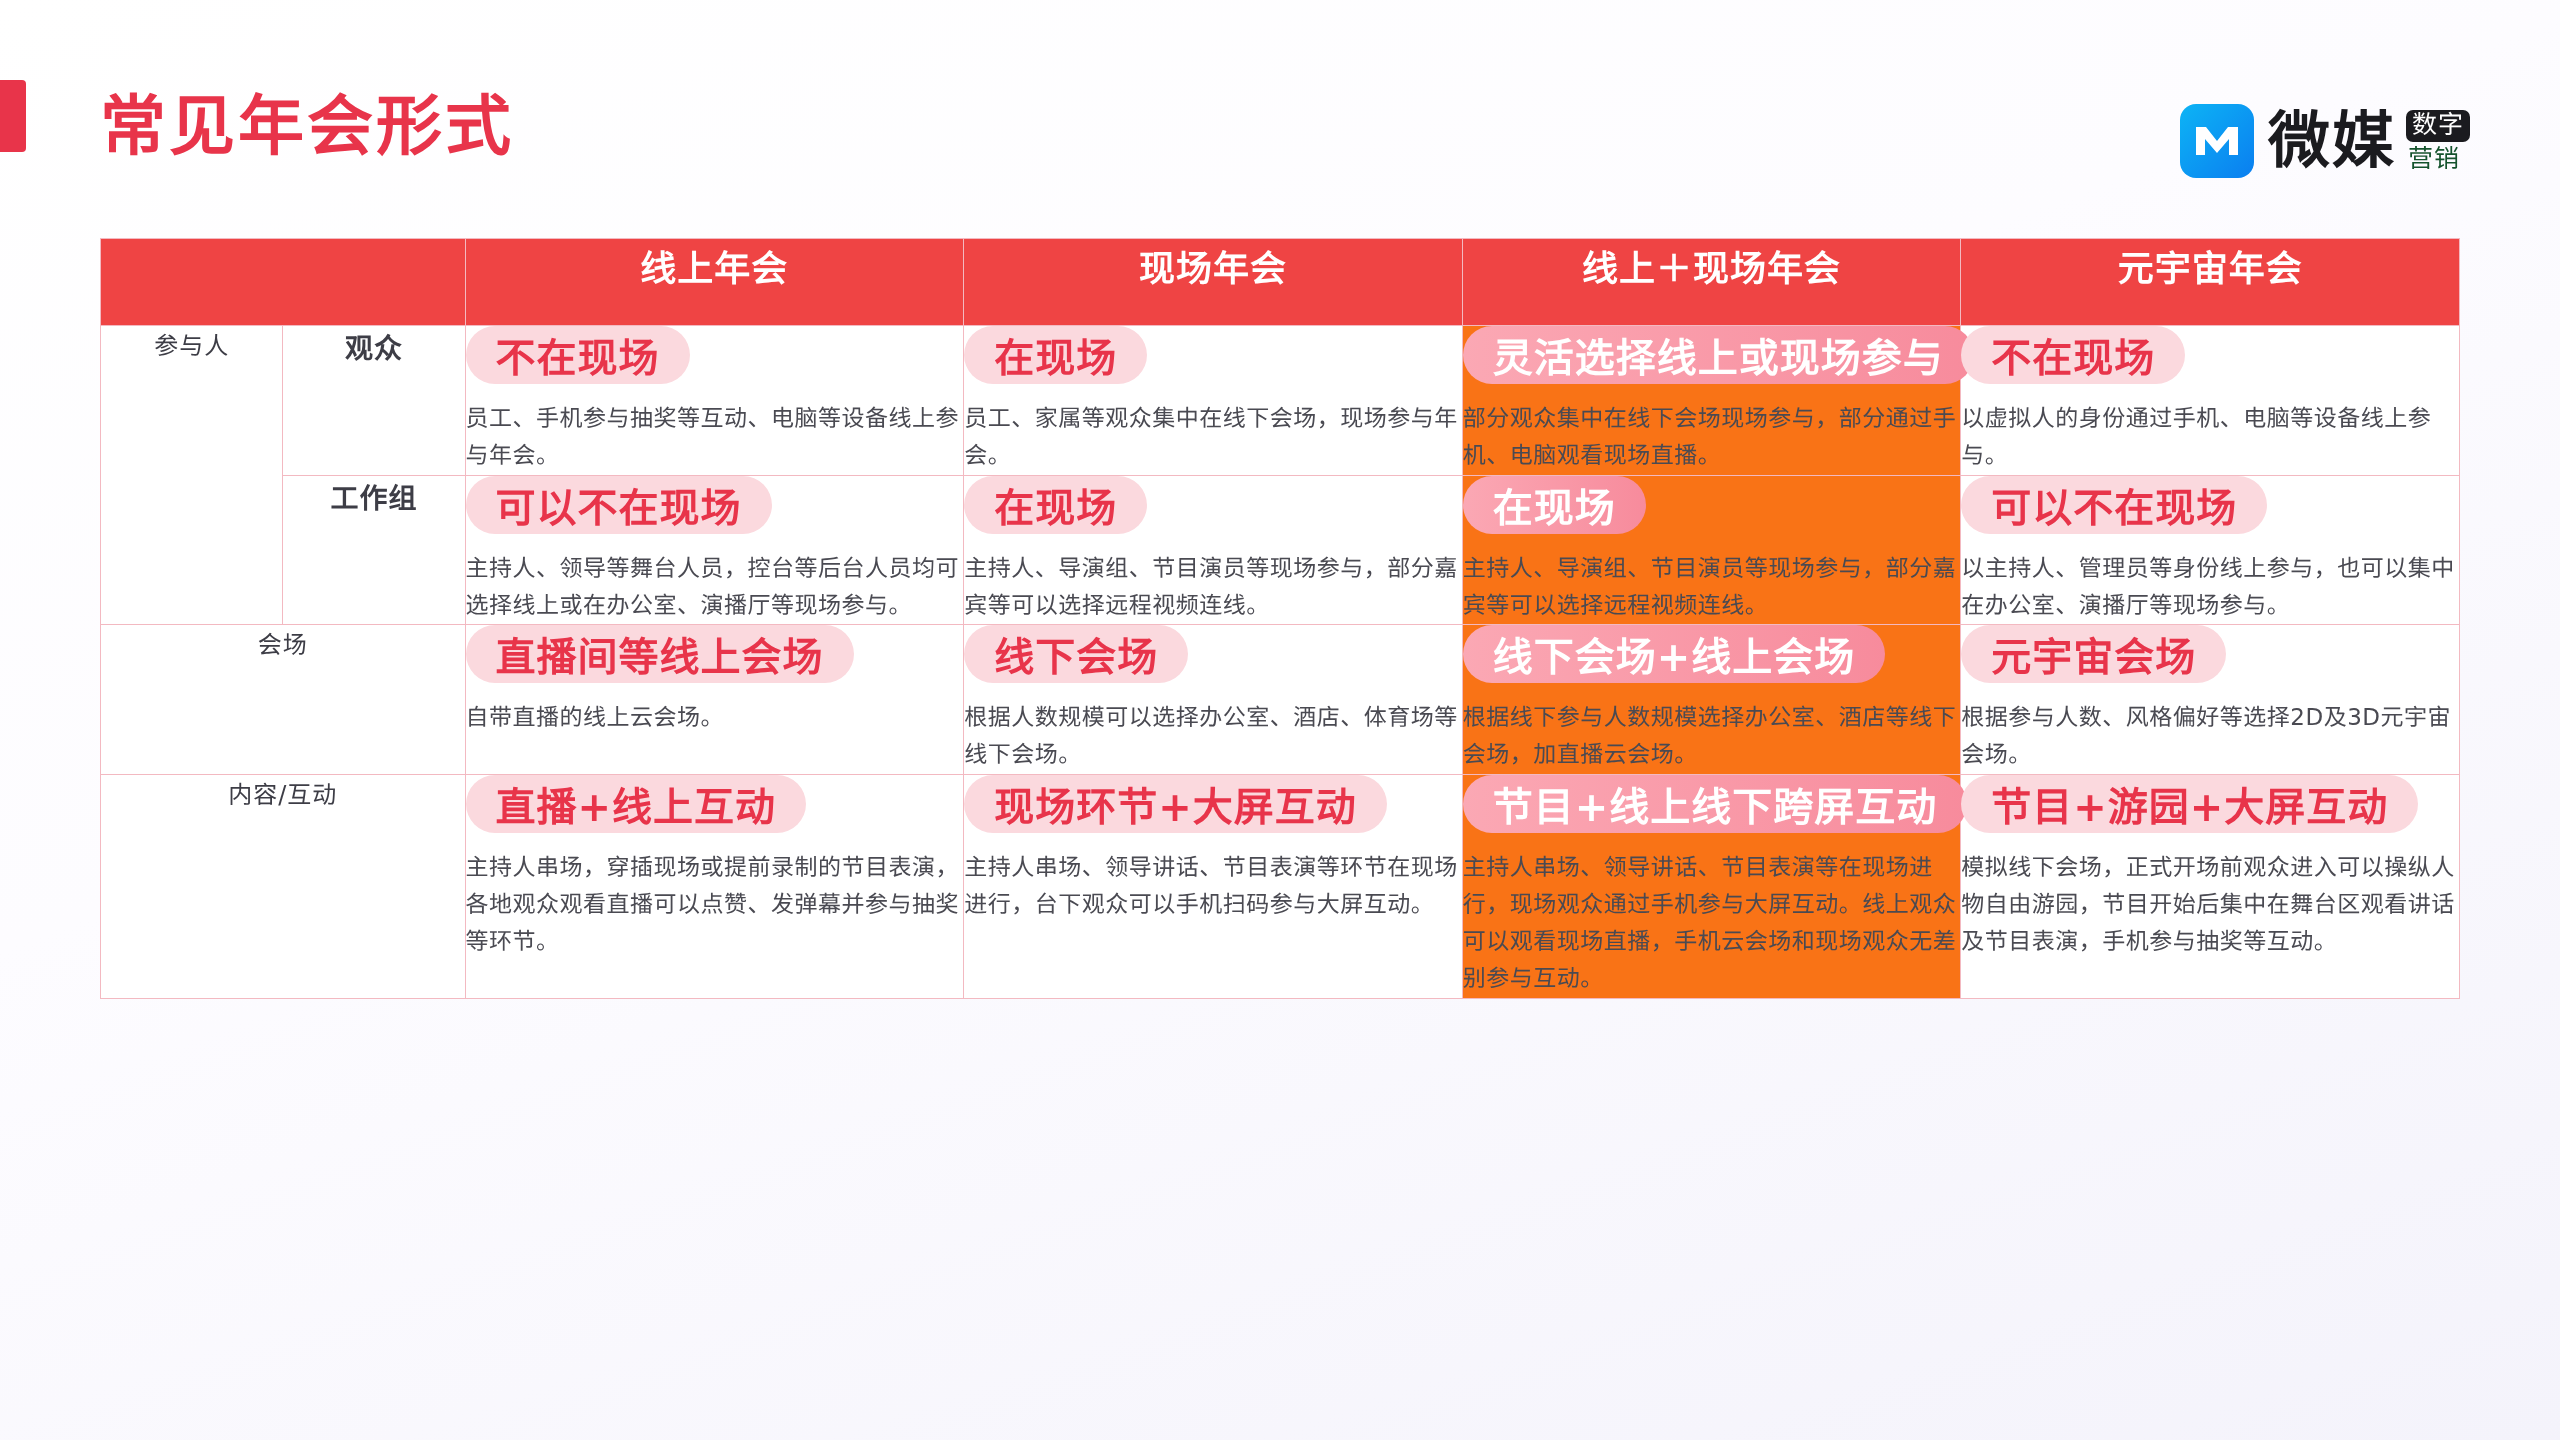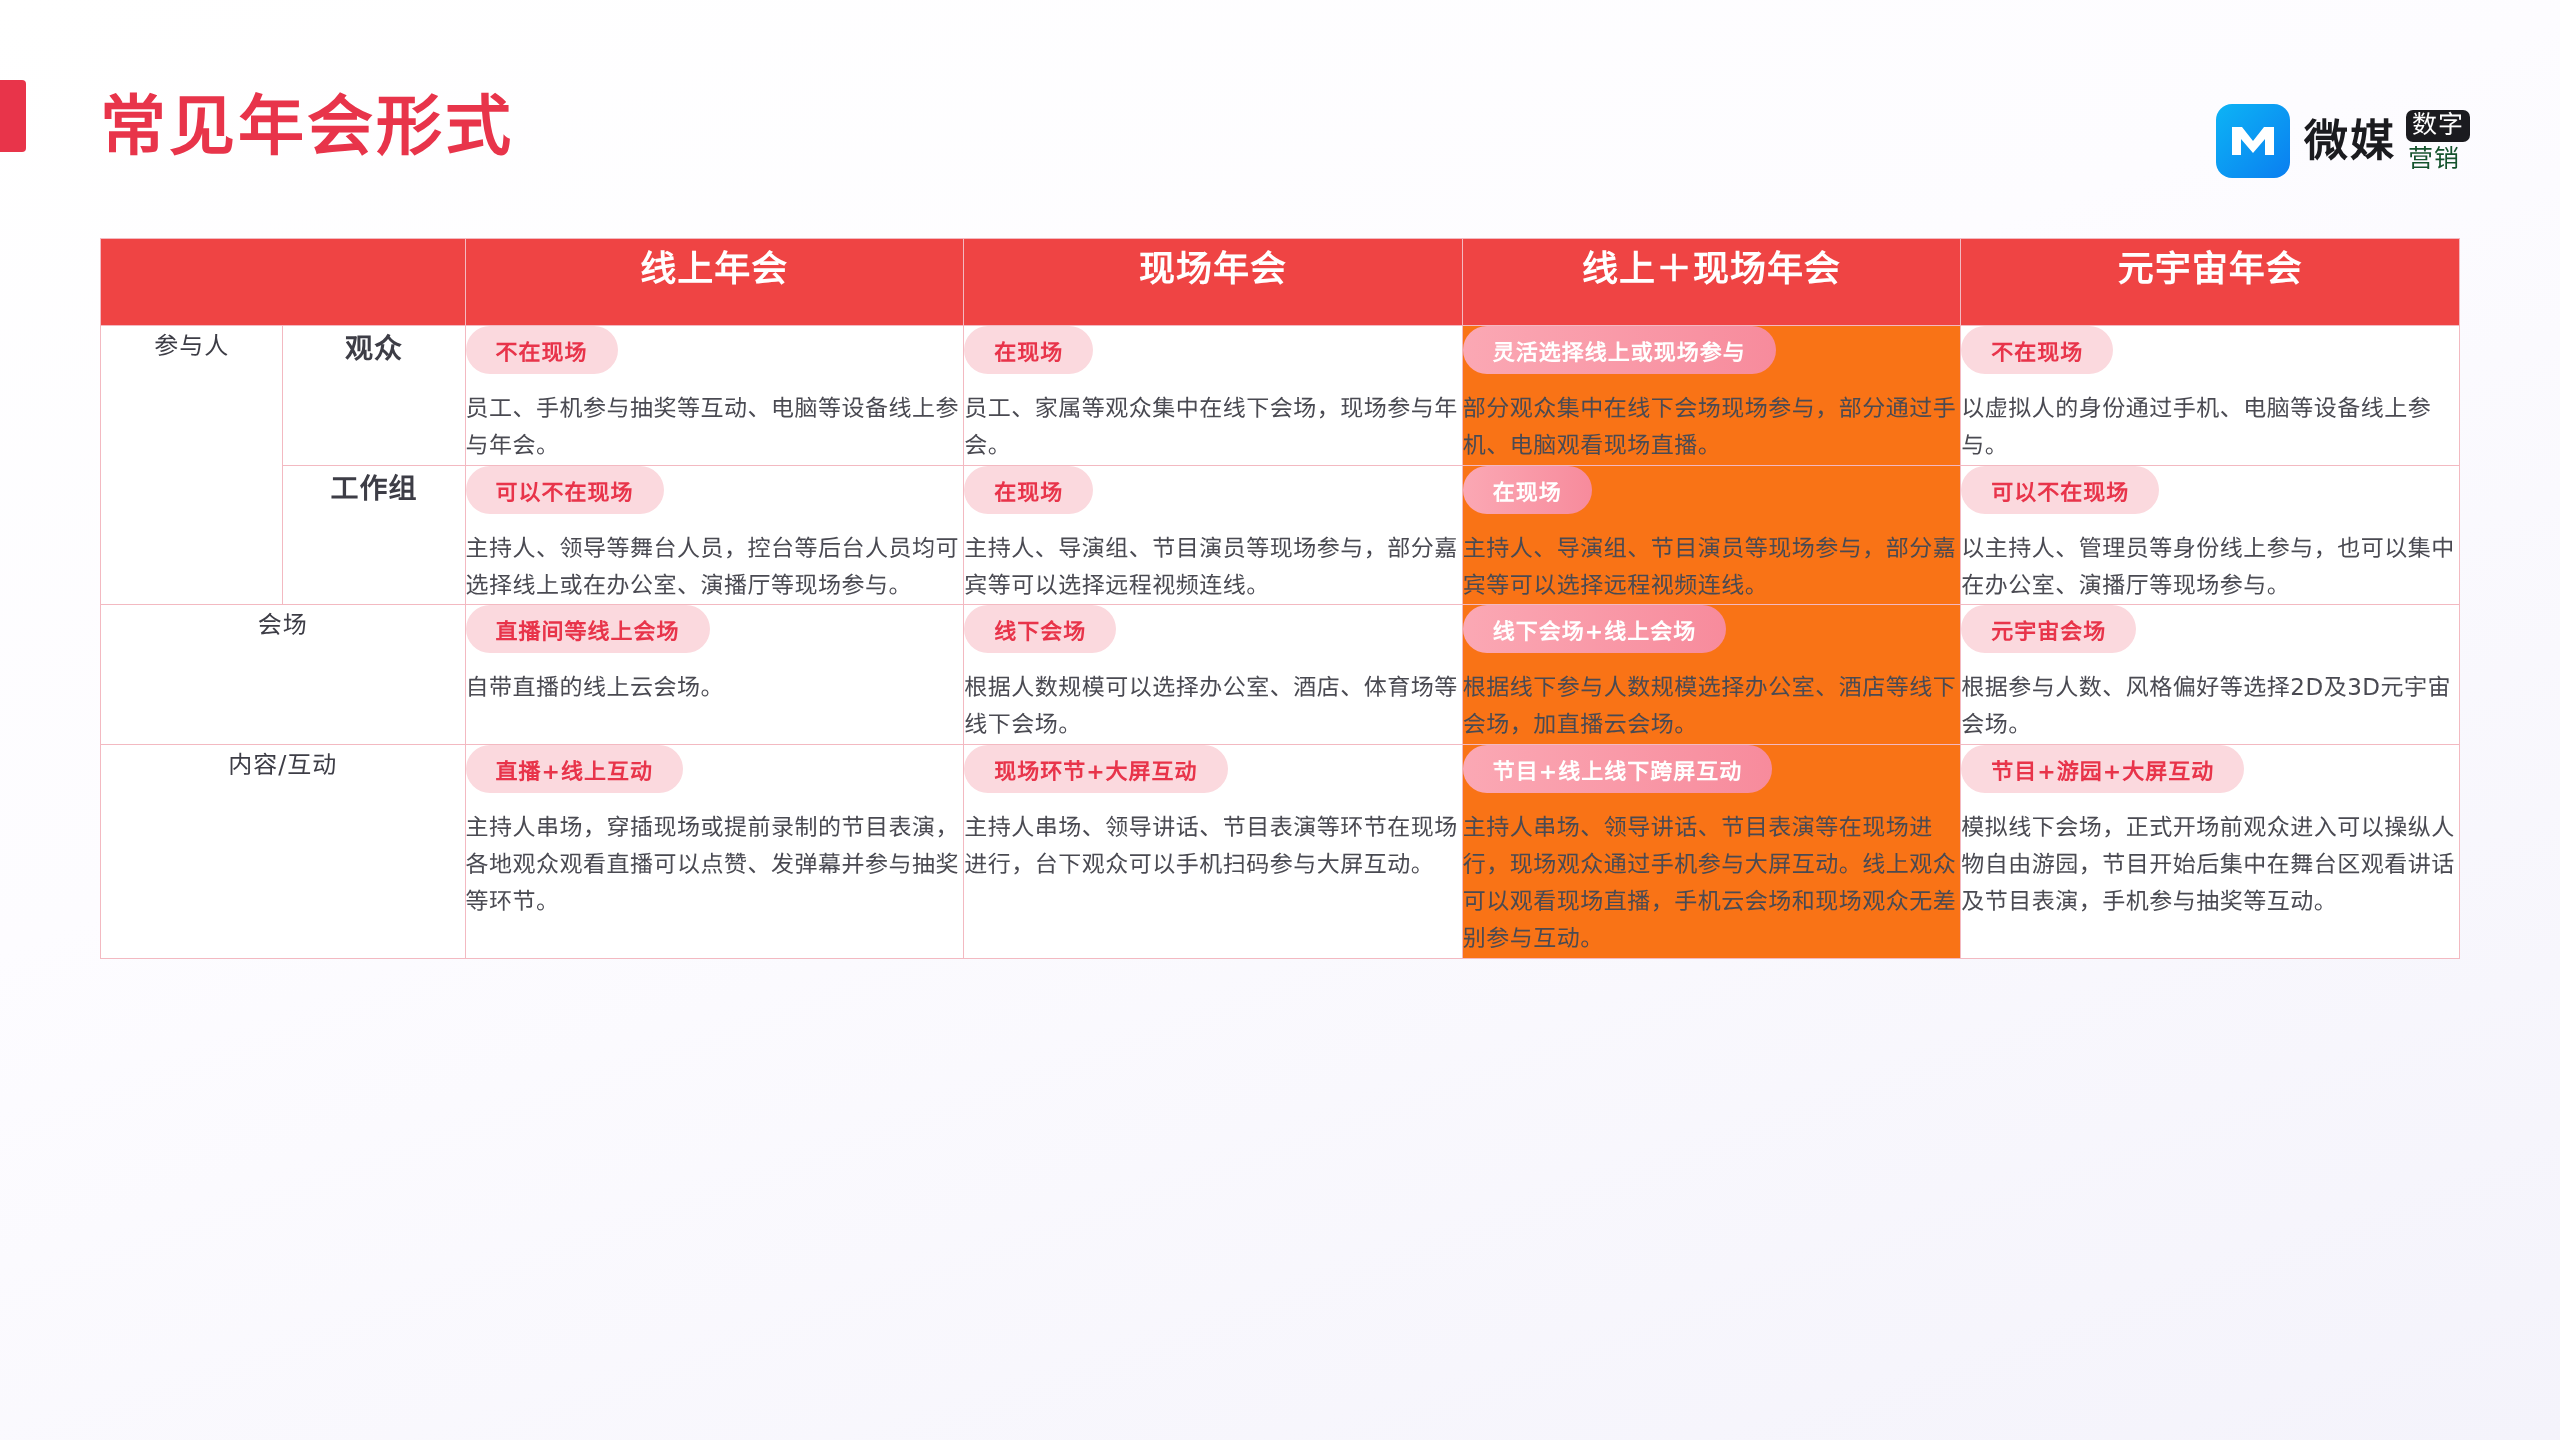--- a/index.html
+++ b/index.html
@@ -58,21 +58,21 @@
     height: 74px;
     border-radius: 16px;
     background: linear-gradient(135deg, #0db4f5 0%, #0a7ef0 100%);
     display: flex;
     align-items: center;
     justify-content: center;
     margin-right: 14px;
   }
   .logo-mark svg { display: block; }
   .logo-word {
-    font-size: 44px;
+    font-size: 62px;
     font-weight: bold;
     color: #1b1b1f;
     letter-spacing: 2px;
     font-family: "DejaVu Sans", "Liberation Sans", sans-serif;
     line-height: 1;
   }
   .logo-sub {
     margin-left: 10px;
     display: flex;
     flex-direction: column;
@@ -148,22 +148,22 @@
     letter-spacing: 1px;
     font-weight: bold;
   }
 
   .cell {
     padding: 22px 26px 26px 26px;
   }
   .pill {
     display: inline-block;
     border-radius: 40px;
-    padding: 8px 30px;
-    font-size: 22px;
+    padding: 0 30px;
+    font-size: 40px;
     font-weight: bold;
     color: #e8344a;
     margin-bottom: 16px;
     font-family: "DejaVu Sans", "Liberation Sans", sans-serif;
     letter-spacing: 1px;
     white-space: nowrap;
   }
   .pill.light {
     background: #fbd9de;
   }

